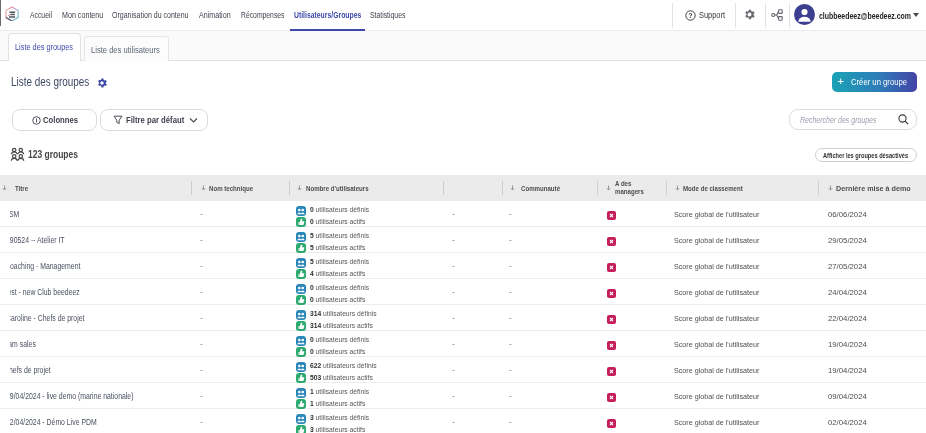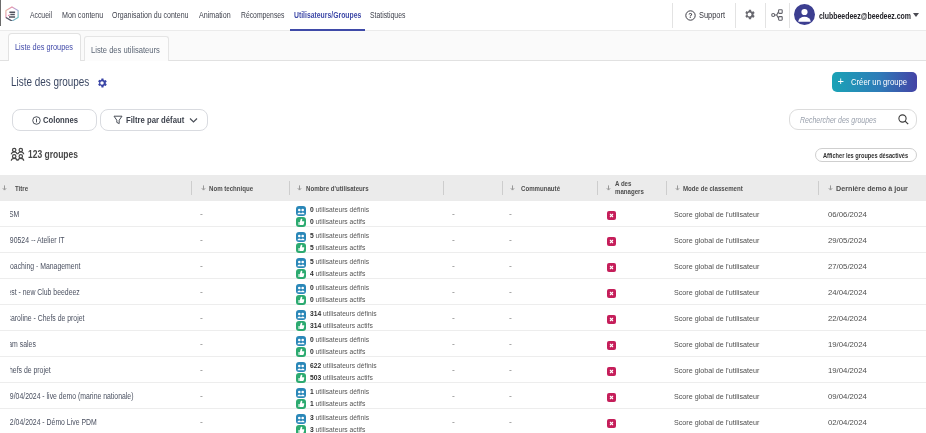--- a/index.html
+++ b/index.html
@@ -136,21 +136,21 @@
       <path d="M2.5 0.4 V4.6 M0.8 3.2 L2.5 5.1 L4.2 3.2" fill="none" stroke="#8f8f8f" stroke-width="0.9"></path>
     </svg>
 <div class="t" style="left:615px;top:179.5px;font-size:7.2px;color:#4e4e4e;font-weight:bold;transform:scaleX(0.85);transform-origin:0 0;line-height:8.7px;white-space:normal;width:60px;">A des<br>managers</div>
 <svg class="abs" style="left:674.5px;top:184.5px" width="5" height="6" viewBox="0 0 5 6">
       <path d="M2.5 0.4 V4.6 M0.8 3.2 L2.5 5.1 L4.2 3.2" fill="none" stroke="#8f8f8f" stroke-width="0.9"></path>
     </svg>
 <div class="t" style="left:683px;top:184px;font-size:7.2px;color:#4e4e4e;font-weight:bold;transform:scaleX(0.85);transform-origin:0 0;">Mode de classement</div>
 <svg class="abs" style="left:828px;top:184.5px" width="5" height="6" viewBox="0 0 5 6">
       <path d="M2.5 0.4 V4.6 M0.8 3.2 L2.5 5.1 L4.2 3.2" fill="none" stroke="#8f8f8f" stroke-width="0.9"></path>
     </svg>
-<div class="t" style="left:836px;top:184px;font-size:7.2px;color:#4e4e4e;font-weight:bold;">Dernière demo à jour</div>
+<div class="t" style="left:836px;top:184px;font-size:7.2px;color:#4e4e4e;font-weight:bold;">Dernière mise à demo</div>
 <div class="hsep" style="left:191px"></div>
 <div class="hsep" style="left:289px"></div>
 <div class="hsep" style="left:443px"></div>
 <div class="hsep" style="left:501.6px"></div>
 <div class="hsep" style="left:596.6px"></div>
 <div class="hsep" style="left:666px"></div>
 <div class="hsep" style="left:818px"></div>
 <div class="row" style="top:201px;height:26px"></div>
 <div class="titleclip" style="top:209px"><span style="margin-left:-5.7px">CSM</span></div>
 <div class="t" style="left:200px;top:209px;font-size:8.5px;color:#8a8a8a;">-</div>

